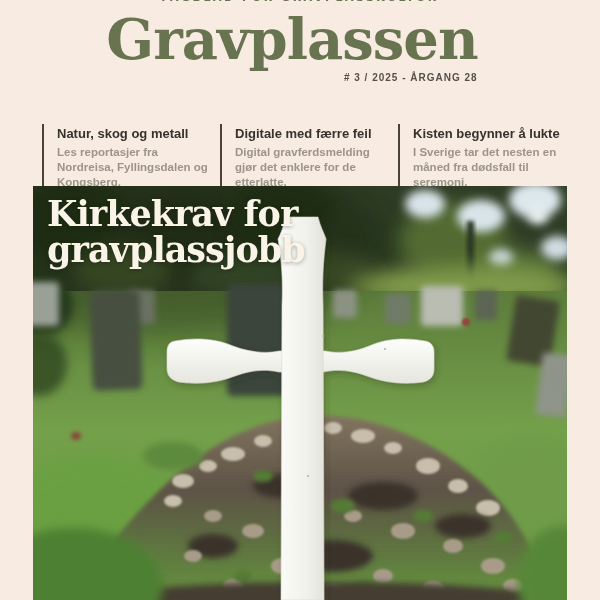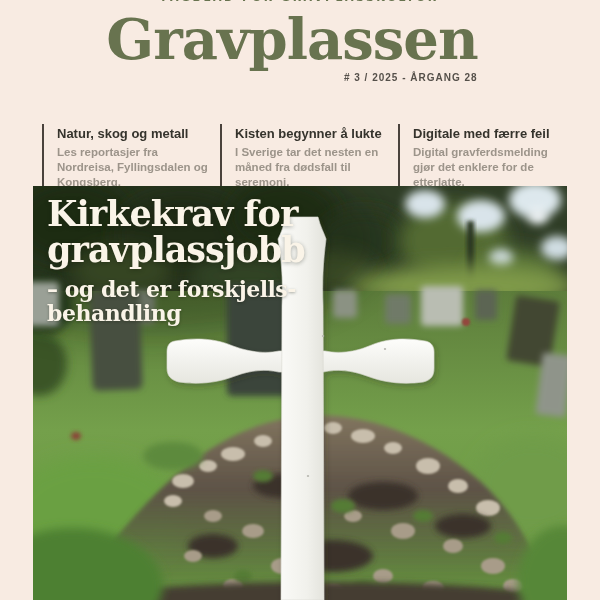--- a/index.html
+++ b/index.html
@@ -66,26 +66,26 @@
   <h1 class="mag-title">Gravplassen</h1>
   <div class="issue-line"># 3 / 2025 - ÅRGANG 28</div>
 </div>
 
 <div class="teasers">
   <div class="teaser">
     <h3>Natur, skog og metall</h3>
     <p>Les reportasjer fra Nordreisa, Fyllingsdalen og Kongsberg.</p>
   </div>
   <div class="teaser">
+    <h3>Digitale med færre feil</h3>
+    <p>Digital gravferdsmelding gjør det enklere for de etterlatte.</p>
+  </div>
+  <div class="teaser">
     <h3>Kisten begynner å lukte</h3>
     <p>I Sverige tar det nesten en måned fra dødsfall til seremoni.</p>
-  </div>
-  <div class="teaser">
-    <h3>Digitale med færre feil</h3>
-    <p>Digital gravferdsmelding gjør det enklere for de etterlatte.</p>
   </div>
 </div>
 
 <div class="photo">
   <svg width="534" height="414" viewBox="0 0 534 414">
     <defs>
       <filter id="b1" x="-40%" y="-40%" width="180%" height="180%">
           <feGaussianBlur stdDeviation="1"></feGaussianBlur>
         </filter>
       <filter id="b2" x="-40%" y="-40%" width="180%" height="180%">
@@ -246,16 +246,14 @@
                L291,414 L248,414 L249,120 C250,96 249,76 245,53 C248,47 251,40 252,31 Z" fill="url(#crossGrad)" stroke="#d8d8d0" stroke-width="0.6"></path>
       <ellipse cx="290" cy="150" rx="1.2" ry="1" fill="#b9b9b2"></ellipse>
       <ellipse cx="275" cy="290" rx="1.2" ry="1" fill="#b9b9b2"></ellipse>
       <ellipse cx="352" cy="163" rx="1.2" ry="1" fill="#b9b9b2"></ellipse>
     </g>
   </svg>
 
   <div class="headline-wrap">
     <h2 class="headline">Kirkekrav for
 gravplassjobb</h2>
-    <h3 class="subheadline">– og det er forskjells-
-behandling</h3>
   </div>
 </div>
 
 </body></html>

